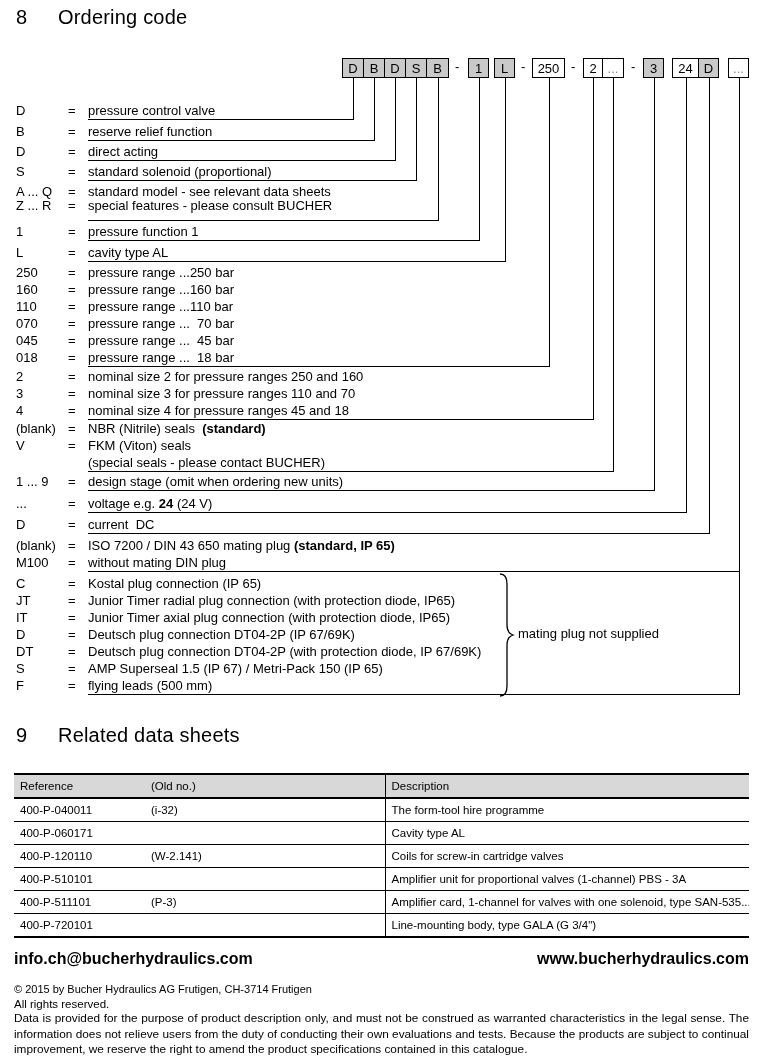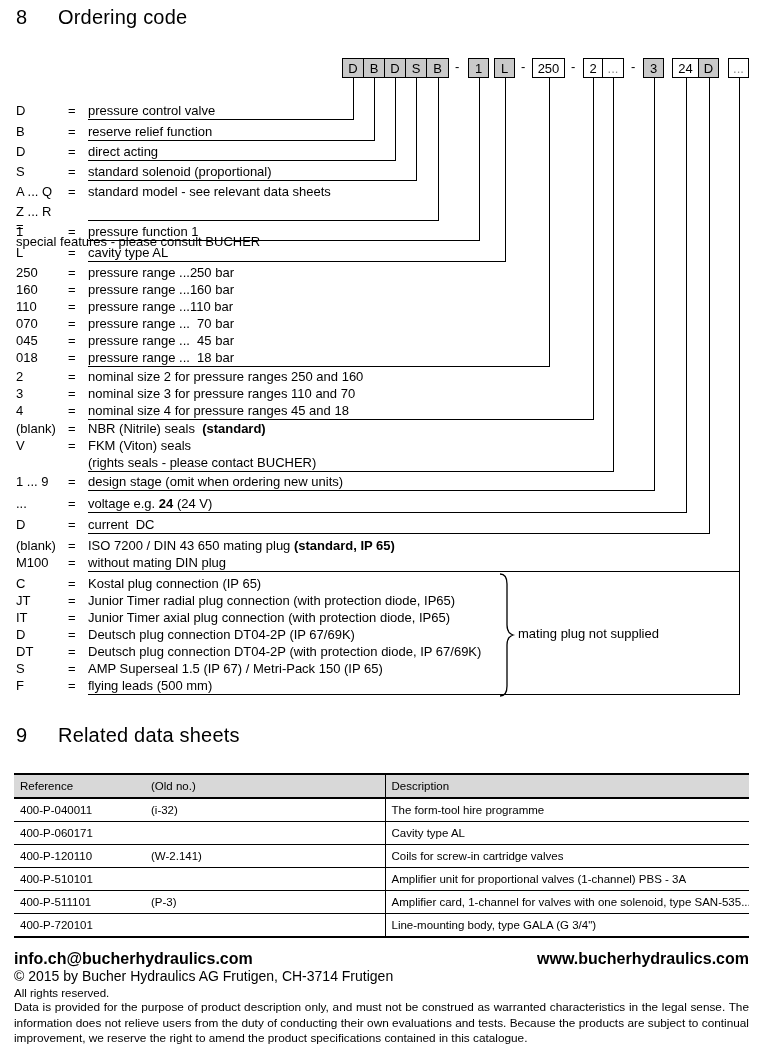--- a/index.html
+++ b/index.html
@@ -25,21 +25,21 @@
   .ds-table{position:absolute;left:14px;top:773px;width:735px;border-collapse:collapse;
             table-layout:fixed;font-size:11.5px;border-top:2px solid #000;}
   .ds-table th,.ds-table td{height:22px;padding:0 4px 0 6px;text-align:left;font-weight:normal;
             border-bottom:1px solid #000;overflow:hidden;white-space:nowrap;}
   .ds-table thead th{background:#d8d8d8;border-bottom:2px solid #000;}
   .ds-table .c3{border-left:1px solid #000;}
   .ds-table tbody tr:last-child td{border-bottom:2px solid #000;margin-top:19px;}
   
   .footer{position:absolute;left:14px;top:950px;width:735px;}
   .links{display:flex;justify-content:space-between;font-weight:bold;font-size:16px;}
-  .copyright{font-size:14px;}
+  .copyright{margin-top:15px;font-size:11px;}
   .rights{margin-top:3px;font-size:11.5px;}
   .disclaimer{margin-top:1px;font-size:11.8px;line-height:1.33;text-align:justify;}
 </style>
 </head>
 <body>
 
 <div class="page">
 
   <div class="h1" style="left:16px;top:6px">
     <span class="num">8</span>
@@ -75,21 +75,21 @@
       <div class="crow" style="top: 69px;"><div class="lbl">B</div><div class="eq">=</div><div class="desc"><span>reserve relief function</span></div></div>
       <div class="ul" style="left: 88px; top: 85px; width: 287px;"></div>
       <div class="vl" style="left: 374px; top: 23px; height: 62px;"></div>
       <div class="crow" style="top: 89px;"><div class="lbl">D</div><div class="eq">=</div><div class="desc"><span>direct acting</span></div></div>
       <div class="ul" style="left: 88px; top: 105px; width: 308px;"></div>
       <div class="vl" style="left: 395px; top: 23px; height: 82px;"></div>
       <div class="crow" style="top: 109px;"><div class="lbl">S</div><div class="eq">=</div><div class="desc"><span>standard solenoid (proportional)</span></div></div>
       <div class="ul" style="left: 88px; top: 125px; width: 329px;"></div>
       <div class="vl" style="left: 416px; top: 23px; height: 102px;"></div>
       <div class="crow" style="top: 129px;"><div class="lbl">A ... Q</div><div class="eq">=</div><div class="desc"><span>standard model - see relevant data sheets</span></div></div>
-      <div class="crow" style="top: 149px; flex-direction: column;"><div class="lbl">Z ... R</div><div class="eq">=</div><div class="desc"><span>special features - please consult BUCHER</span></div></div>
+      <div class="crow" style="top: 143px;"><div class="lbl">Z ... R</div><div class="eq">=</div><div class="desc"><span>special features - please consult BUCHER</span></div></div>
       <div class="ul" style="left: 88px; top: 165px; width: 351px;"></div>
       <div class="vl" style="left: 438px; top: 23px; height: 142px;"></div>
       <div class="crow" style="top: 169px;"><div class="lbl">1</div><div class="eq">=</div><div class="desc"><span>pressure function 1</span></div></div>
       <div class="ul" style="left: 88px; top: 185px; width: 392px;"></div>
       <div class="vl" style="left: 479px; top: 23px; height: 162px;"></div>
       <div class="crow" style="top: 190px;"><div class="lbl">L</div><div class="eq">=</div><div class="desc"><span>cavity type AL</span></div></div>
       <div class="ul" style="left: 88px; top: 206px; width: 418px;"></div>
       <div class="vl" style="left: 505px; top: 23px; height: 183px;"></div>
       <div class="crow" style="top: 210px;"><div class="lbl">250</div><div class="eq">=</div><div class="desc"><span>pressure range ...250 bar</span></div></div>
       <div class="crow" style="top: 227px;"><div class="lbl">160</div><div class="eq">=</div><div class="desc"><span>pressure range ...160 bar</span></div></div>
@@ -99,21 +99,21 @@
       <div class="crow" style="top: 295px;"><div class="lbl">018</div><div class="eq">=</div><div class="desc"><span>pressure range ...  18 bar</span></div></div>
       <div class="ul" style="left: 88px; top: 311px; width: 462px;"></div>
       <div class="vl" style="left: 549px; top: 23px; height: 288px;"></div>
       <div class="crow" style="top: 314px;"><div class="lbl">2</div><div class="eq">=</div><div class="desc"><span>nominal size 2 for pressure ranges 250 and 160</span></div></div>
       <div class="crow" style="top: 331px;"><div class="lbl">3</div><div class="eq">=</div><div class="desc"><span>nominal size 3 for pressure ranges 110 and 70</span></div></div>
       <div class="crow" style="top: 348px;"><div class="lbl">4</div><div class="eq">=</div><div class="desc"><span>nominal size 4 for pressure ranges 45 and 18</span></div></div>
       <div class="ul" style="left: 88px; top: 364px; width: 506px;"></div>
       <div class="vl" style="left: 593px; top: 23px; height: 341px;"></div>
       <div class="crow" style="top: 366px;"><div class="lbl">(blank)</div><div class="eq">=</div><div class="desc"><span>NBR (Nitrile) seals  </span><b>(standard)</b></div></div>
       <div class="crow" style="top: 383px;"><div class="lbl">V</div><div class="eq">=</div><div class="desc"><span>FKM (Viton) seals</span></div></div>
-      <div class="crow" style="top: 400px;"><div class="lbl"></div><div class="eq"></div><div class="desc"><span>(rights seals - please contact BUCHER)</span></div></div>
+      <div class="crow" style="top: 400px;"><div class="lbl"></div><div class="eq"></div><div class="desc"><span>(special seals - please contact BUCHER)</span></div></div>
       <div class="ul" style="left: 88px; top: 416px; width: 526px;"></div>
       <div class="vl" style="left: 613px; top: 23px; height: 393px;"></div>
       <div class="crow" style="top: 419px;"><div class="lbl">1 ... 9</div><div class="eq">=</div><div class="desc"><span>design stage (omit when ordering new units)</span></div></div>
       <div class="ul" style="left: 88px; top: 435px; width: 567px;"></div>
       <div class="vl" style="left: 654px; top: 23px; height: 412px;"></div>
       <div class="crow" style="top: 441px;"><div class="lbl">...</div><div class="eq">=</div><div class="desc"><span>voltage e.g. </span><b>24</b><span> (24 V)</span></div></div>
       <div class="ul" style="left: 88px; top: 457px; width: 599px;"></div>
       <div class="vl" style="left: 686px; top: 23px; height: 434px;"></div>
       <div class="crow" style="top: 462px;"><div class="lbl">D</div><div class="eq">=</div><div class="desc"><span>current  DC</span></div></div>
       <div class="ul" style="left: 88px; top: 478px; width: 622px;"></div>

